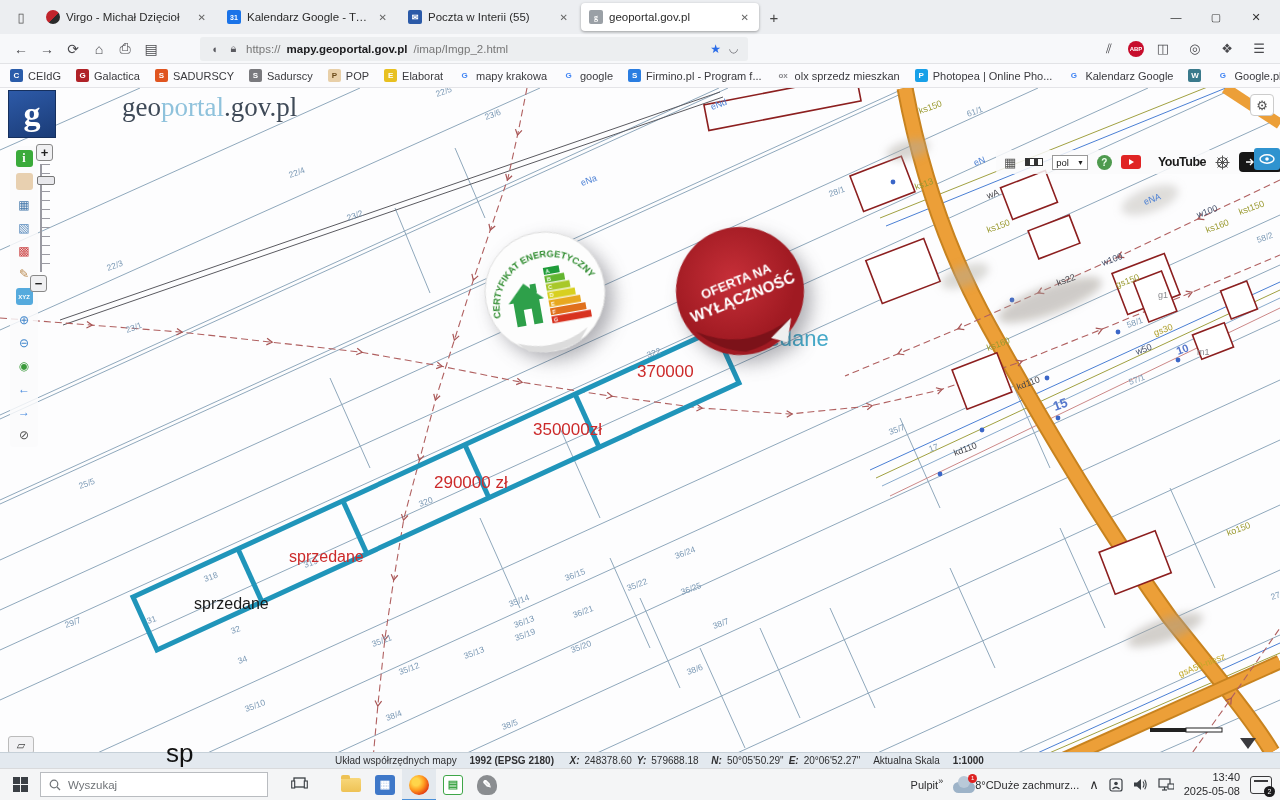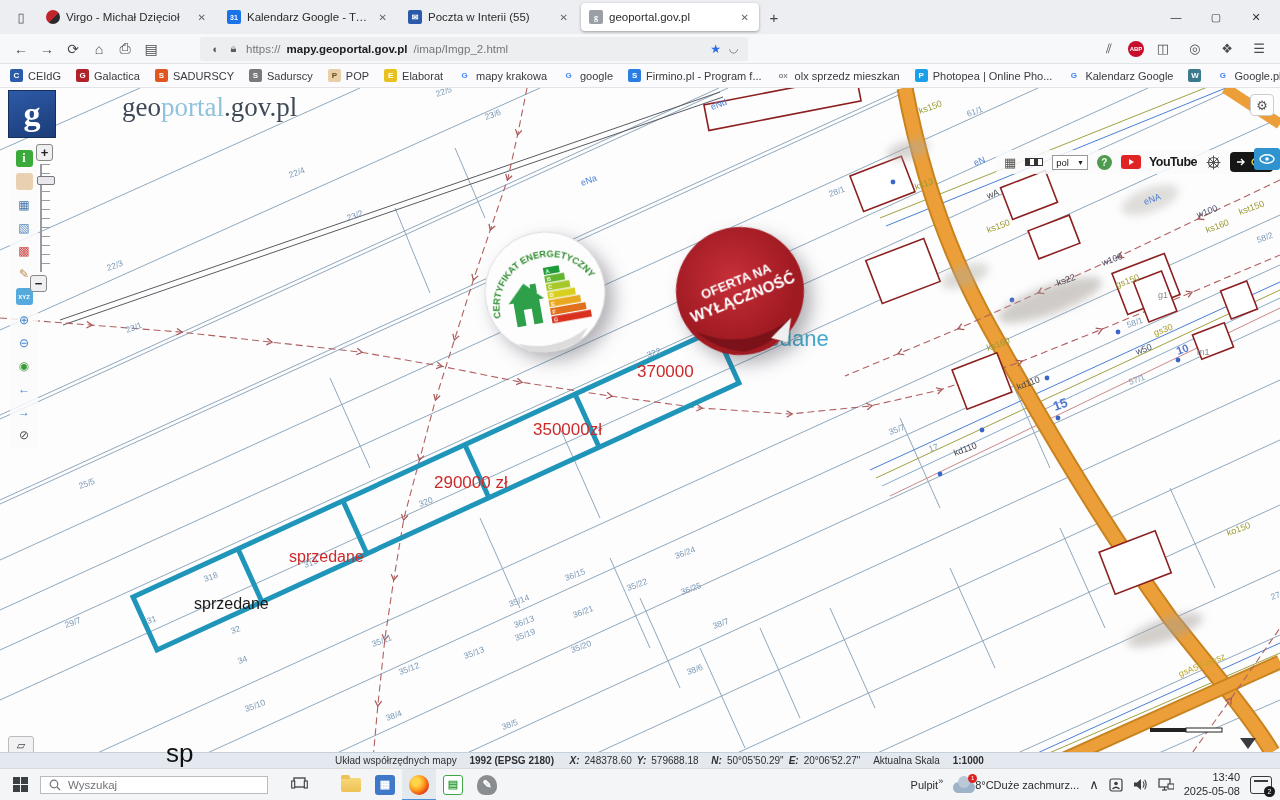--- a/index.html
+++ b/index.html
@@ -61,42 +61,42 @@
       radial-gradient(circle at 70% 65%, #b0d4a0 0 9%, transparent 10%),
       radial-gradient(circle at 86% 40%, #d88a6a 0 6%, transparent 7%),
       linear-gradient(100deg,#e7e9e2,#dfe7ef); z-index:10; }
   .minimap .mlabel { position:absolute; left:0; top:2px; right:28px; background:rgba(95,100,98,.75); color:#fff; font-size:12px; font-weight:bold; padding:2px 6px; }
   .gearbtn { position:absolute; left:1250px; top:6px; width:24px; height:22px; background:#fff; border:1px solid #ccc; border-radius:4px; display:flex; align-items:center; justify-content:center; color:#555; font-size:13px; z-index:10; }
   .eyebtn-sm { position:absolute; left:1243px; top:68px; width:18px; height:16px; background:#fff; border:1px solid #ccc; border-radius:3px; display:flex; align-items:center; justify-content:center; z-index:10; }
   .toolsrow { position:absolute; left:996px; top:62px; height:24px; background:rgba(250,250,252,.85); border-radius:4px; display:flex; align-items:center; gap:9px; padding:0 8px; z-index:10; }
   .toolsrow .tic { font-size:13px; color:#555; display:flex; align-items:center; }
   .langsel { background:#fff; border:1px solid #999; font-size:9.5px; color:#222; padding:1px 3px; display:flex; align-items:center; gap:8px; }
   .qmark { width:15px; height:15px; border-radius:50%; background:#4e9a4e; color:#efe; font-size:10px; font-weight:bold; display:flex; align-items:center; justify-content:center; }
-  .yt { display:flex; align-items:center; gap:8px; }
+  .yt { display:flex; align-items:center; gap:17px; }
   .yt .ytp { width:20px; height:14px; background:#e02424; border-radius:3px; display:flex; align-items:center; justify-content:center; }
   .yt .ytt { font-size:12.5px; font-weight:bold; color:#1a1a1a; letter-spacing:-.5px; }
   .blackpill { background:#161616; border-radius:4px; height:20px; display:flex; align-items:center; gap:5px; padding:0 6px; }
   .bluebtn { position:absolute; left:1254px; top:60px; width:26px; height:22px; background:#2f93cf; border-radius:3px; display:flex; align-items:center; justify-content:center; z-index:10; }
 
   .badge { position:absolute; z-index:6; filter:drop-shadow(7px 9px 9px rgba(55,55,65,.38)); }
   .badge-cert { left:483px; top:142px; width:124px; height:124px; transform:rotate(-10deg); }
   .badge-offer { left:674px; top:137px; width:132px; height:132px; transform:rotate(-6deg); }
 
   .maparea-btn { position:absolute; left:8px; top:648px; width:26px; height:18px; background:#f2f2f4; border:1px solid #bbb; border-radius:3px; color:#444; font-size:11px; display:flex; align-items:center; justify-content:center; z-index:10; }
 
   .statusbar { position:absolute; left:0; top:664px; width:1280px; height:16px; background:#e3e9ef; border-top:1px solid #c6d0d8; font-size:10px; color:#2e2e30; display:flex; align-items:center; padding-left:335px; gap:5px; z-index:11; white-space:nowrap; }
   .statusbar b { font-weight:bold; }
   .sp-label { position:absolute; left:166px; top:650px; font-size:26px; color:#111; z-index:12; }
 
   
   .taskbar { position:absolute; left:0; top:768px; width:1280px; height:32px; background:#f4f5f6; border-top:1px solid #d9dadc; display:flex; align-items:center; z-index:30; }
   .startbtn { width:40px; height:32px; display:flex; align-items:center; justify-content:center; }
   .winlogo { width:15px; height:15px; display:grid; grid-template-columns:7px 7px; grid-template-rows:7px 7px; gap:1px; }
   .winlogo span { background:#3a3f44; }
-  .tsearch { width:228px; height:18px; background:#fff; border:1px solid #b9bcc0; display:flex; align-items:center; gap:7px; padding:0 8px; font-size:11.5px; color:#707478; }
+  .tsearch { width:228px; height:25px; background:#fff; border:1px solid #b9bcc0; display:flex; align-items:center; gap:7px; padding:0 8px; font-size:11.5px; color:#707478; }
   .tbtn { width:34px; height:32px; display:flex; align-items:center; justify-content:center; position:relative; }
   .tbtn.active { background:#e4e9ee; box-shadow:inset 0 -2px 0 #4a90d9; }
   .appic { width:20px; height:20px; border-radius:3px; display:flex; align-items:center; justify-content:center; font-size:11px; color:#fff; font-weight:bold; }
   .ic-folder { width:20px; height:14px; background:linear-gradient(#f8d77a,#eec255); border-radius:2px; position:relative; }
   .ic-folder::before { content:""; position:absolute; left:0; top:-3px; width:9px; height:4px; background:#eec255; border-radius:2px 2px 0 0; }
   .ic-calc { background:#3f78c8; }
   .ic-ff { background:radial-gradient(circle at 35% 35%, #ffd54a 0 20%, #ff9a1f 45%, #e33b12 75%); border-radius:50%; }
   .ic-lo { background:#fff; border:1px solid #3fa648; color:#3fa648; }
   .ic-gimp { background:#8a8d90; border-radius:50% 50% 40% 40%; }
   .tray { margin-left:auto; display:flex; align-items:center; gap:10px; padding-right:8px; font-size:11px; color:#2b2b2d; }

